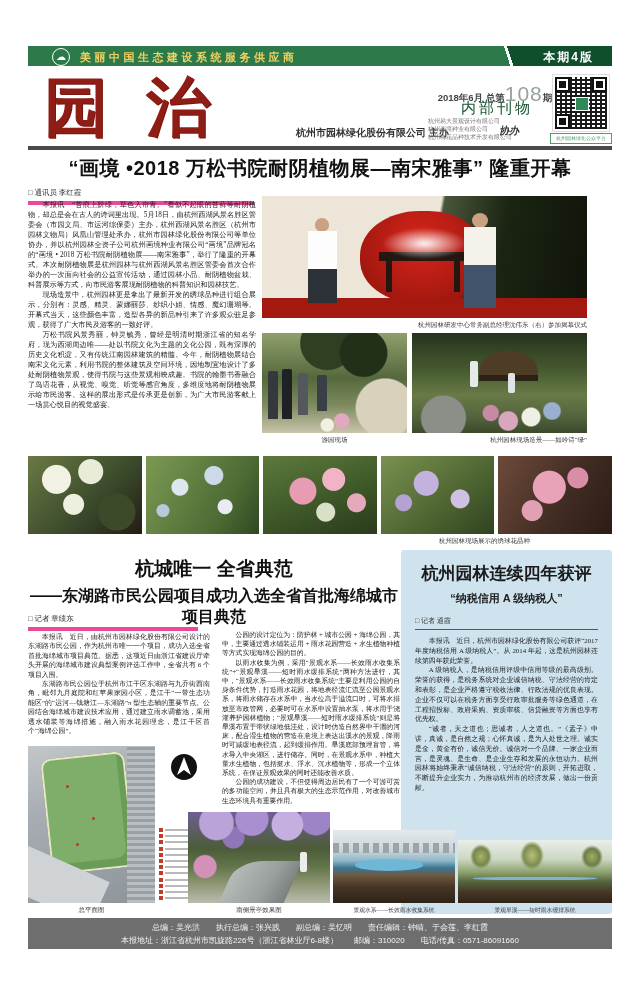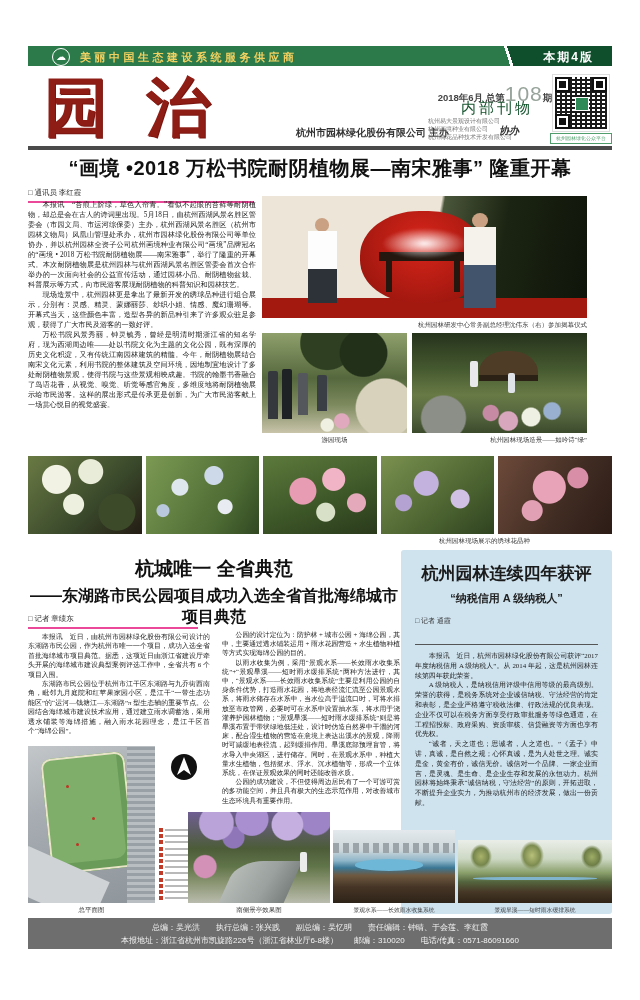--- a/index.html
+++ b/index.html
@@ -36,21 +36,21 @@
   .qr .fnd{position:absolute;width:11px;height:11px;border:2px solid #111;background:#fff;}
   .qr .fnd::after{content:'';position:absolute;inset:2px;background:#111;}
   .qr .ctr{position:absolute;left:22px;top:22px;width:12px;height:12px;background:#2e8b57;border:1px solid #fff;}
   .qr-cap{position:absolute;left:550px;top:133px;width:60px;height:9px;border:1px solid #4f9e6b;
     color:#4f9e6b;font-size:5px;line-height:9px;text-align:center;white-space:nowrap;overflow:hidden;}
   .rule{position:absolute;left:28px;top:146px;width:584px;height:4px;background:#4a4a4a;}
 
   
   .headline1{position:absolute;left:28px;top:155px;width:584px;text-align:center;
     font-size:20px;font-weight:900;color:#111;letter-spacing:0.5px;}
-  .byline{font-size:7.5px;color:#333;border-bottom:2px solid #ec4899;padding-bottom:3px;}
+  .byline{font-size:7.5px;color:#333;border-bottom:4px solid #ec4899;padding-bottom:3px;}
   .bodytext{font-size:7.2px;line-height:10px;text-align:justify;color:#1c1c1c;overflow:hidden;}
   .bodytext p{margin:0;text-indent:2em;}
   .caption{font-size:6.5px;color:#3a3a3a;white-space:nowrap;overflow:hidden;}
 
   .photo{position:absolute;overflow:hidden;background:#888;}
   
   .ph-unveil{background:linear-gradient(100deg,#ece5d8 0 52%,#4a563a 53%,#1b2412 72%,#0f140a 100%);}
   .ph-unveil .floor{position:absolute;left:0;bottom:0;width:100%;height:16%;background:#a3180f;}
   .ph-unveil .drape{position:absolute;left:30%;top:12%;width:38%;height:76%;
      background:radial-gradient(ellipse at 50% 35%,#d8251a 0%,#b01b12 55%,#8c130c 100%);
@@ -122,21 +122,21 @@
 
   
   .headline2{position:absolute;left:28px;top:556px;width:372px;text-align:center;
     font-size:19px;font-weight:900;color:#111;}
   .subhead2{position:absolute;left:28px;top:586px;width:372px;text-align:center;
     font-size:16px;font-weight:bold;color:#111;}
   .taxbox{position:absolute;left:401px;top:550px;width:211px;height:364px;background:#cfe3ef;
     border-radius:3px;padding:0;}
   .taxbox .t1{margin:12px 10px 0;text-align:center;font-size:17px;font-weight:900;color:#1b1b1b;}
   .taxbox .t2{margin:6px 10px 0;text-align:center;font-size:11px;font-weight:bold;color:#222;}
-  .taxbox .bl{margin:10px 14px 0;font-size:7px;color:#333;border-bottom:1px solid #555;padding-bottom:18px;}
+  .taxbox .bl{margin:10px 14px 0;font-size:7px;color:#333;border-bottom:1px solid #555;padding-bottom:3px;}
   .taxbox .tx{margin:6px 14px 0;height:185px;font-size:6.9px;line-height:9.8px;}
   
   .ph-plan{background:linear-gradient(160deg,#c3c7ca 0%,#a7adb2 35%,#8d949a 100%);}
   .ph-plan .green{position:absolute;left:14%;top:6%;width:66%;height:74%;background:#7fae6b;
      border-radius:10px;transform:rotate(-6deg);
      box-shadow:inset 0 0 0 2px #e8e4c8, inset -8px -10px 0 #6a9b58;}
   .ph-plan .road{position:absolute;left:-10%;bottom:-4%;width:70%;height:30%;background:#cfd3d6;transform:rotate(24deg);}
   .ph-plan .bld{position:absolute;right:0;top:0;width:22%;height:100%;
      background:repeating-linear-gradient(0deg,#b9bec2 0 3px,#9aa1a6 3px 6px);}
   .ph-plan .dot{position:absolute;width:3px;height:3px;background:#c03424;border-radius:50%;}

